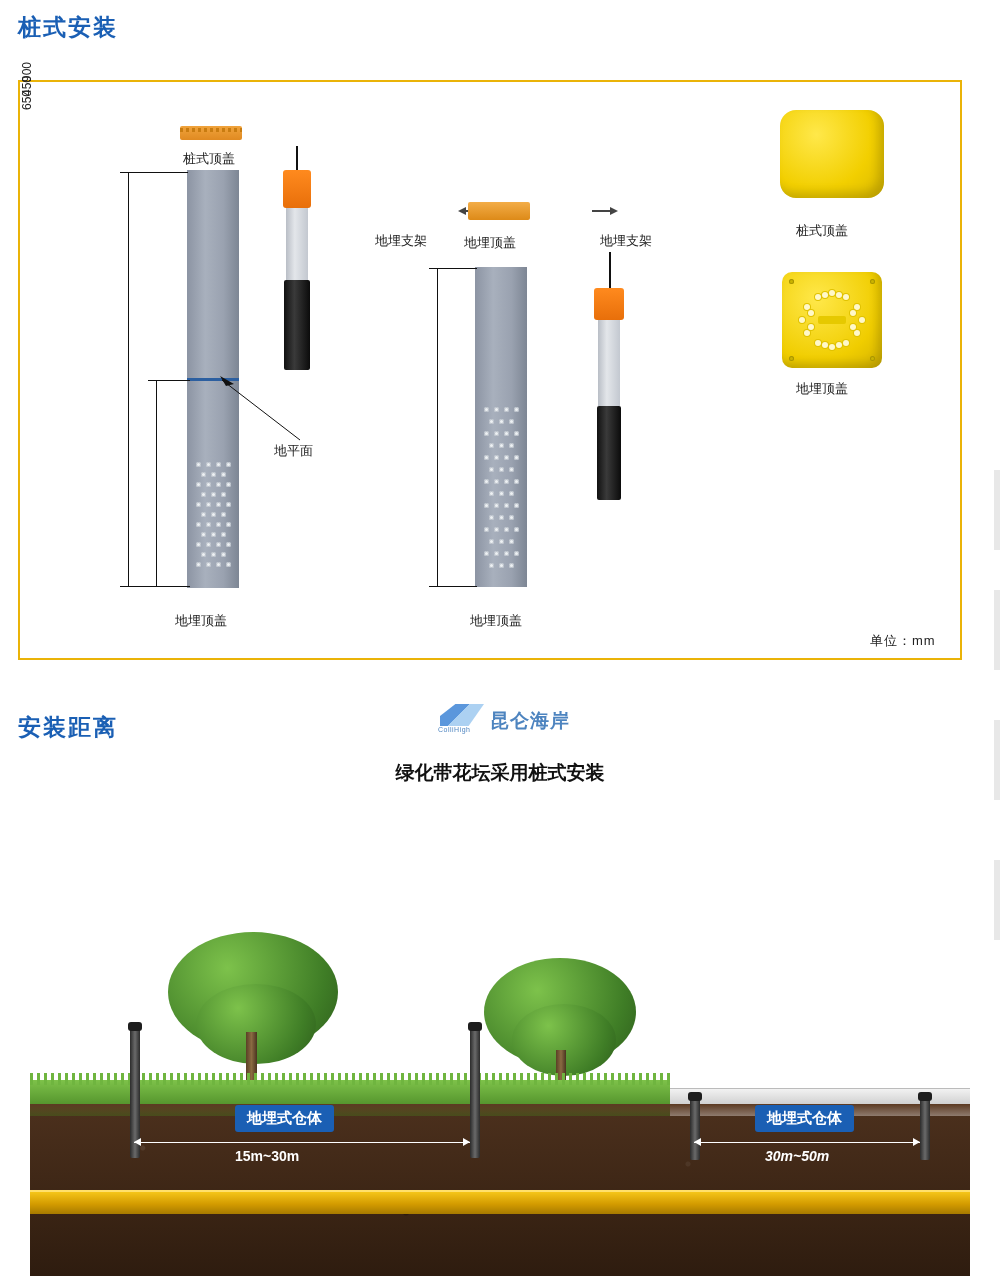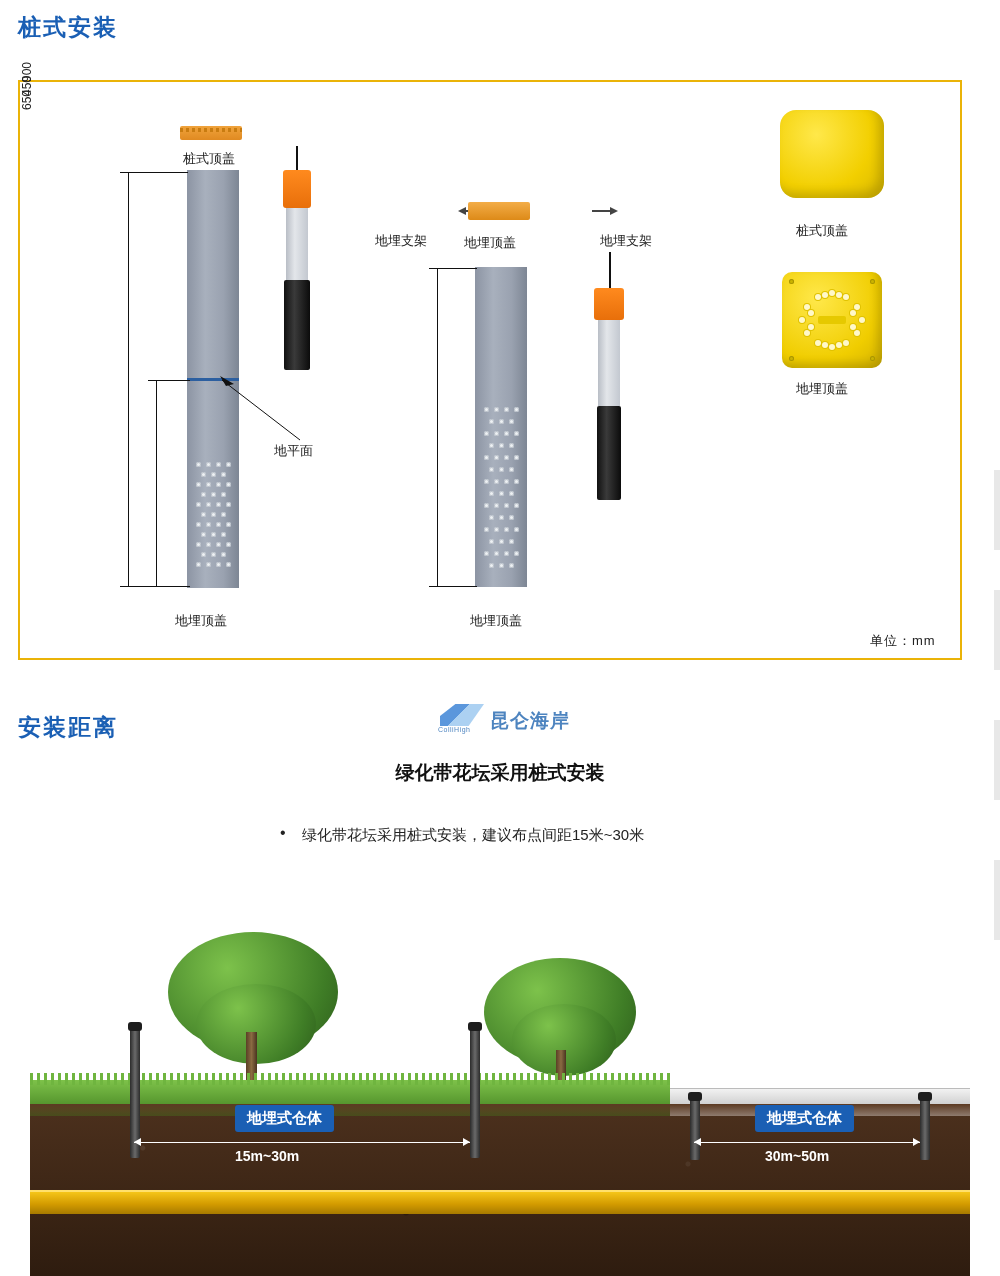--- a/index.html
+++ b/index.html
@@ -311,21 +311,20 @@
 
   <div id="watermark">
     <span class="wm-mark"></span>
     <span class="wm-txt">昆仑海岸</span>
     <span class="wm-sub">ColliHigh</span>
   </div>
 </div>
 
 <div id="dist-heading">绿化带花坛采用桩式安装</div>
 <ul id="bullets">
-  <li>绿化带花坛采用桩式安装，建议布点间距15米~30米</li>
 </ul>
 
 <div id="scene">
   <div class="sky"></div>
 
   <div class="tree" style="left:120px;top:12px;width:200px;height:190px;">
     <div class="canopy" style="left:18px;top:0;width:170px;height:120px;"></div>
     <div class="canopy" style="left:46px;top:52px;width:120px;height:80px;"></div>
     <div class="trunk" style="left:96px;top:100px;width:11px;height:75px;"></div>
   </div>
@@ -350,19 +349,19 @@
   <div class="post-top" style="left:658px;top:172px;"></div>
   <div class="post" style="left:890px;top:178px;height:62px;"></div>
   <div class="post-top" style="left:888px;top:172px;"></div>
 
   <div class="badge" style="left:205px;top:185px;">地埋式仓体</div>
   <div class="measure" style="left:104px;top:222px;width:336px;"></div>
   <div class="mlabel" style="left:205px;top:228px;text-align:center;">15m~30m</div>
 
   <div class="badge" style="left:725px;top:185px;">地埋式仓体</div>
   <div class="measure" style="left:664px;top:222px;width:226px;"></div>
-  <div class="mlabel" style="left:735px;top:228px;">30m~50m</div>
+  <div class="mlabel" style="left:735px;top:228px;font-style:italic;">30m~50m</div>
 </div>
 
 <div class="edge" style="top:470px;height:80px;"></div>
 <div class="edge" style="top:590px;height:80px;"></div>
 <div class="edge" style="top:720px;height:80px;"></div>
 <div class="edge" style="top:860px;height:80px;"></div>
 
 </body></html>

